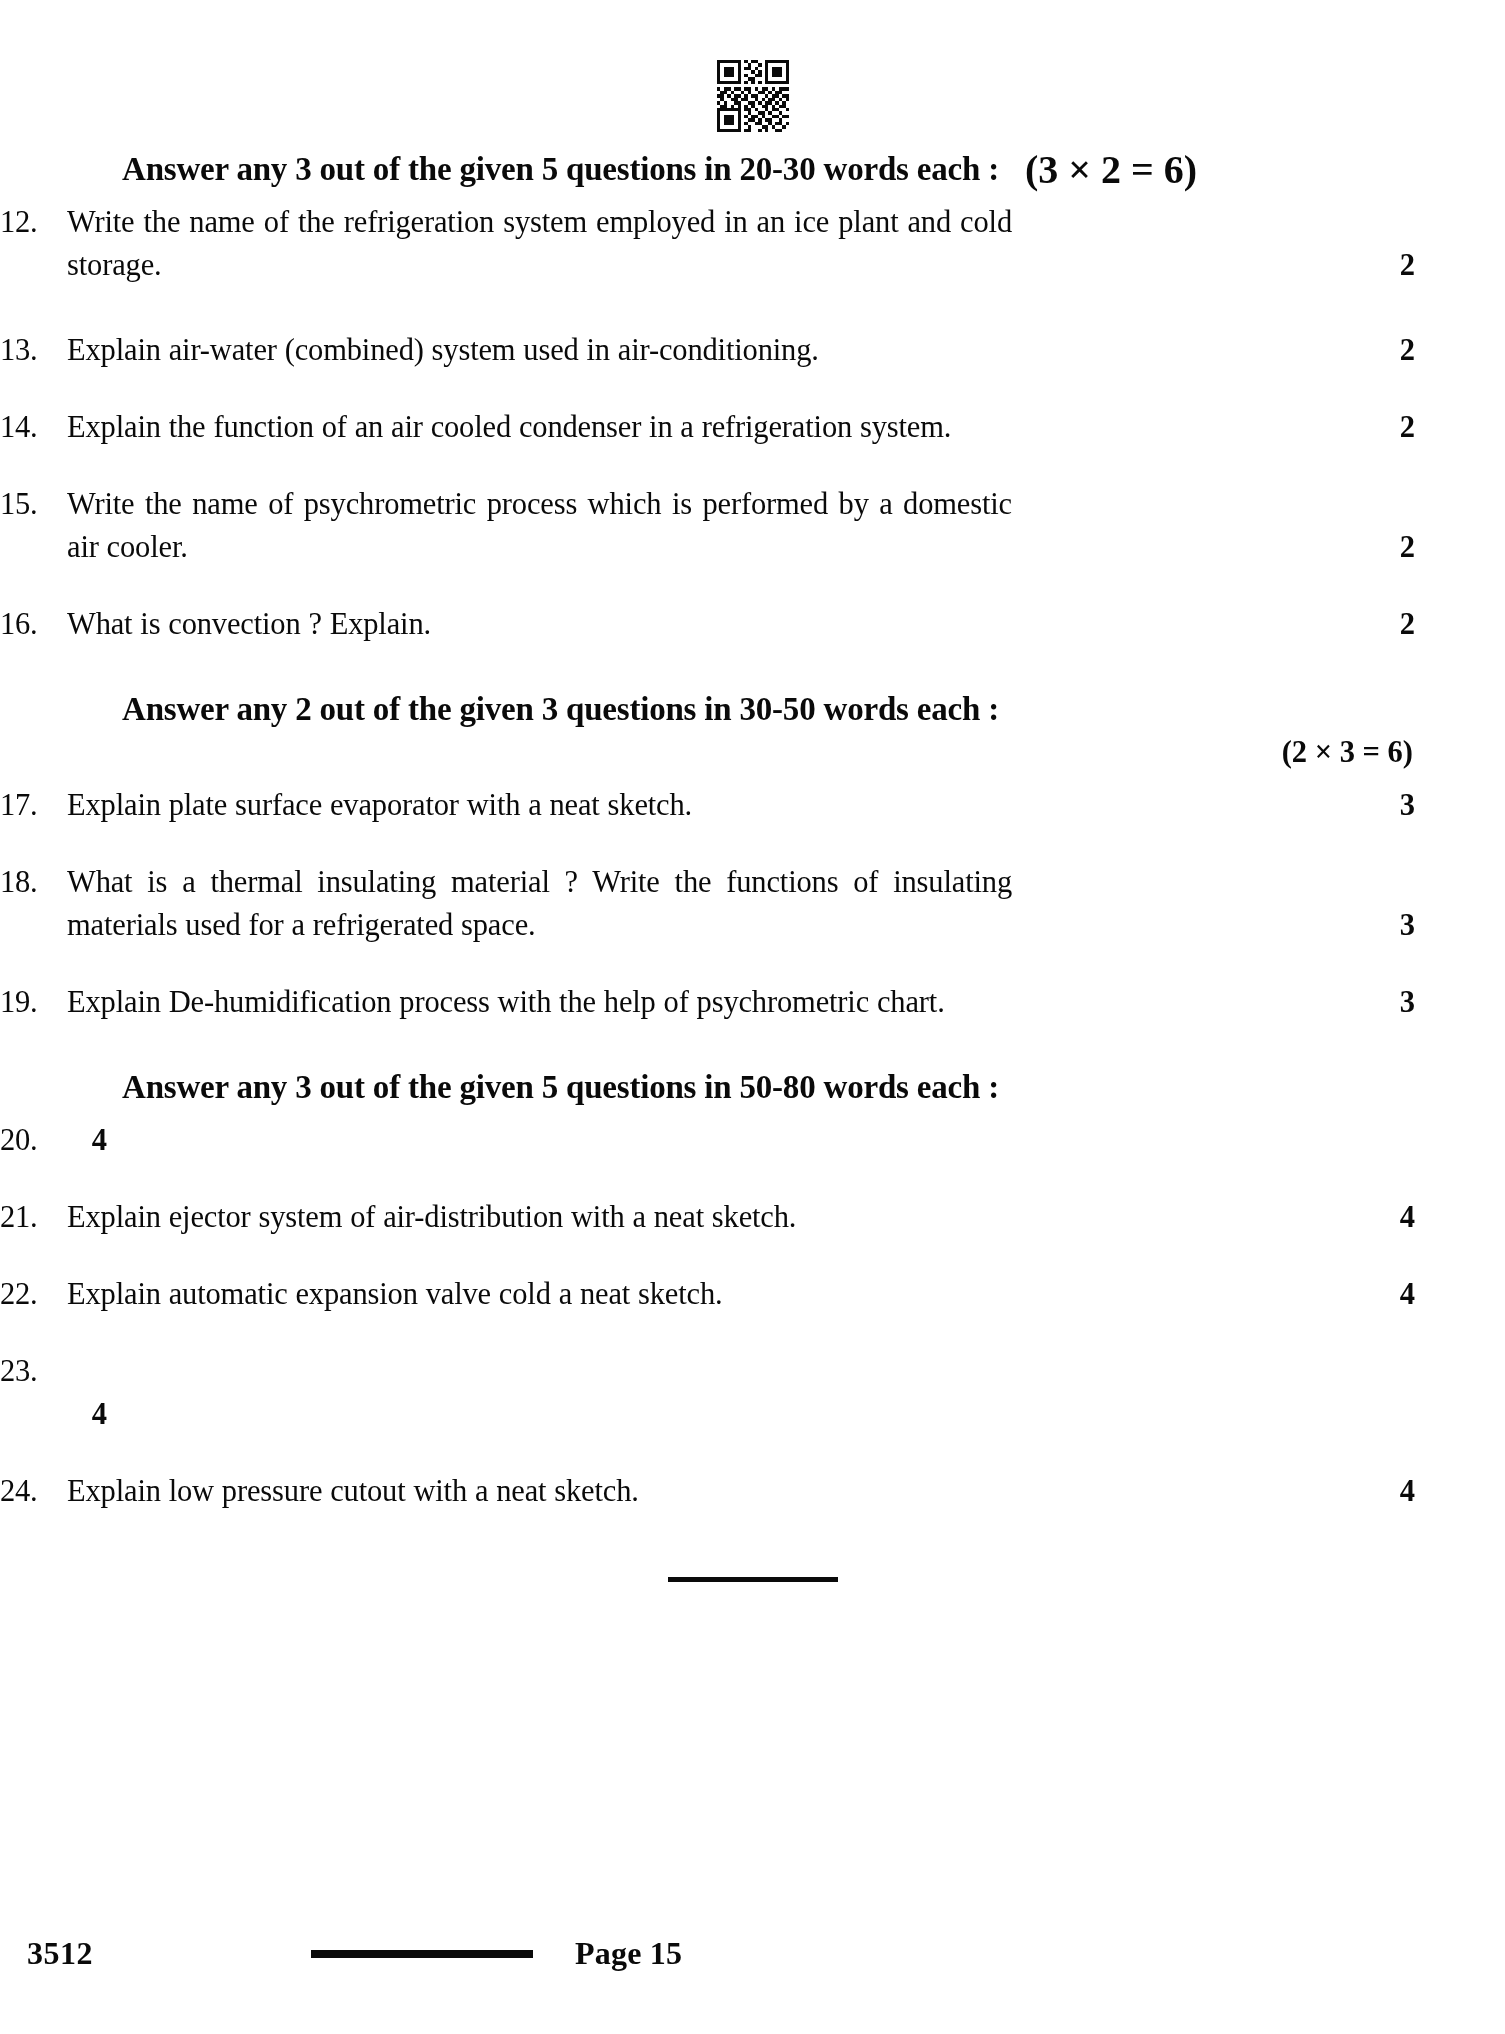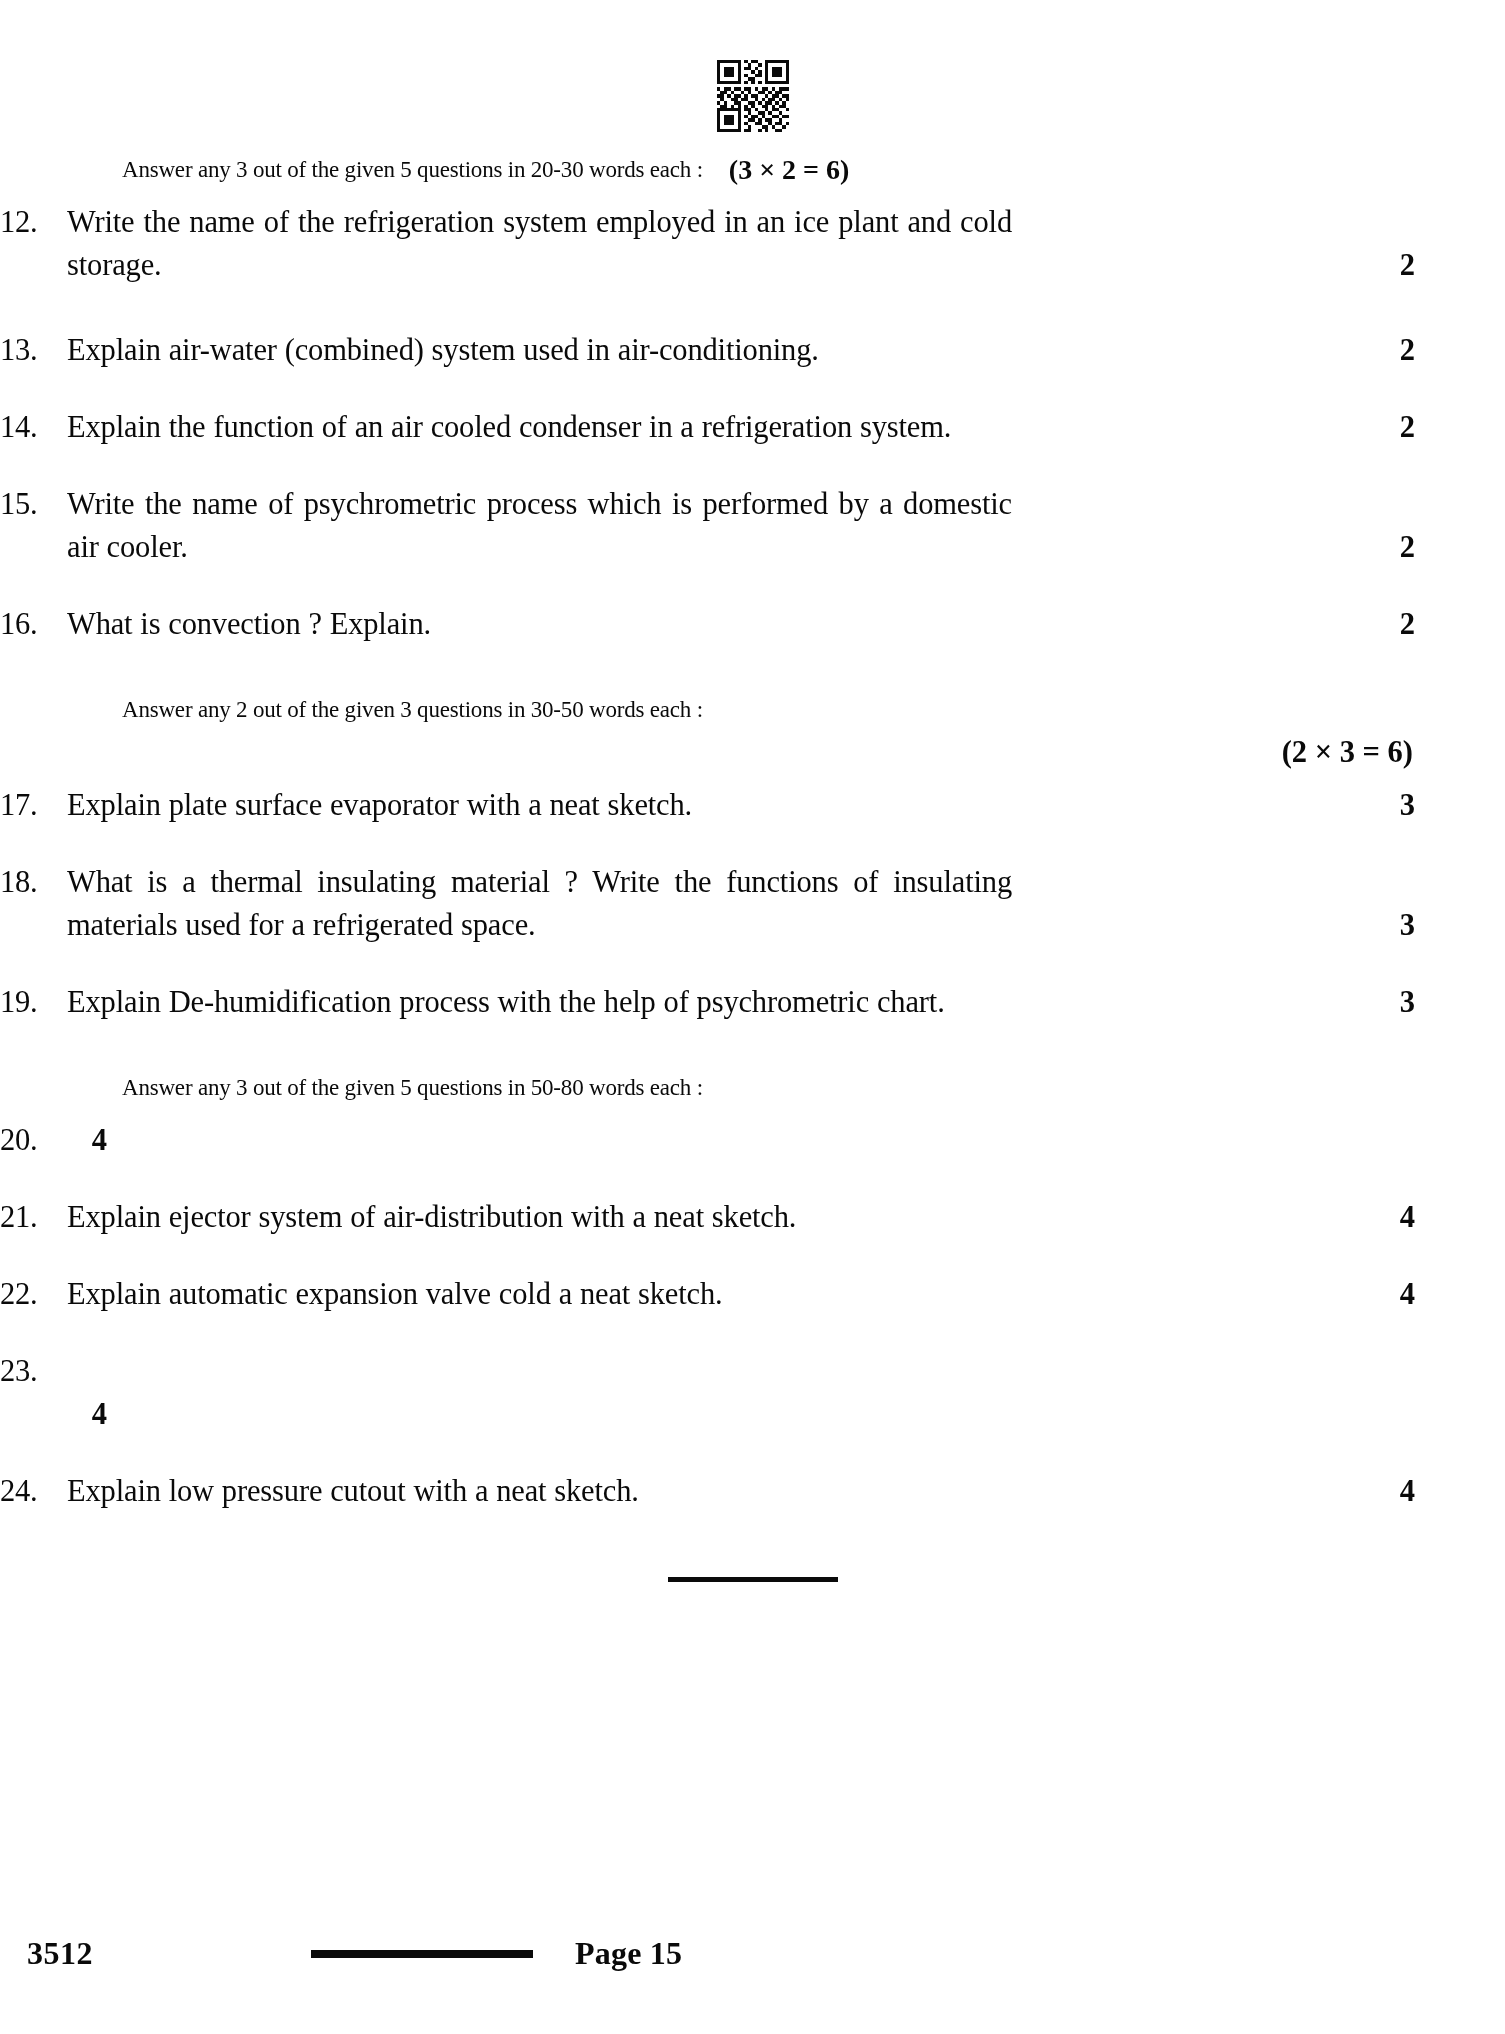--- a/index.html
+++ b/index.html
@@ -91,28 +91,28 @@
   
   .section-head {
     display: flex;
     align-items: flex-start;
     width: 1505px;
     box-sizing: border-box;
     padding-left: 122px;
     padding-right: 90px;
   }
   .section-title {
-    font-size: 23px;
-    line-height: 43px;
-    font-weight: normal;
+    font-size: 33px;
+    line-height: 43px;
+    font-weight: bold;
     letter-spacing: -0.2px;
     white-space: nowrap;
   }
   .section-marks-inline {
-    font-size: 28px;
+    font-size: 40px;
     line-height: 43px;
     font-weight: bold;
     white-space: nowrap;
     margin-left: 26px;
   }
   .section-marks-below {
     width: 1505px;
     box-sizing: border-box;
     padding-right: 92px;
     text-align: right;

